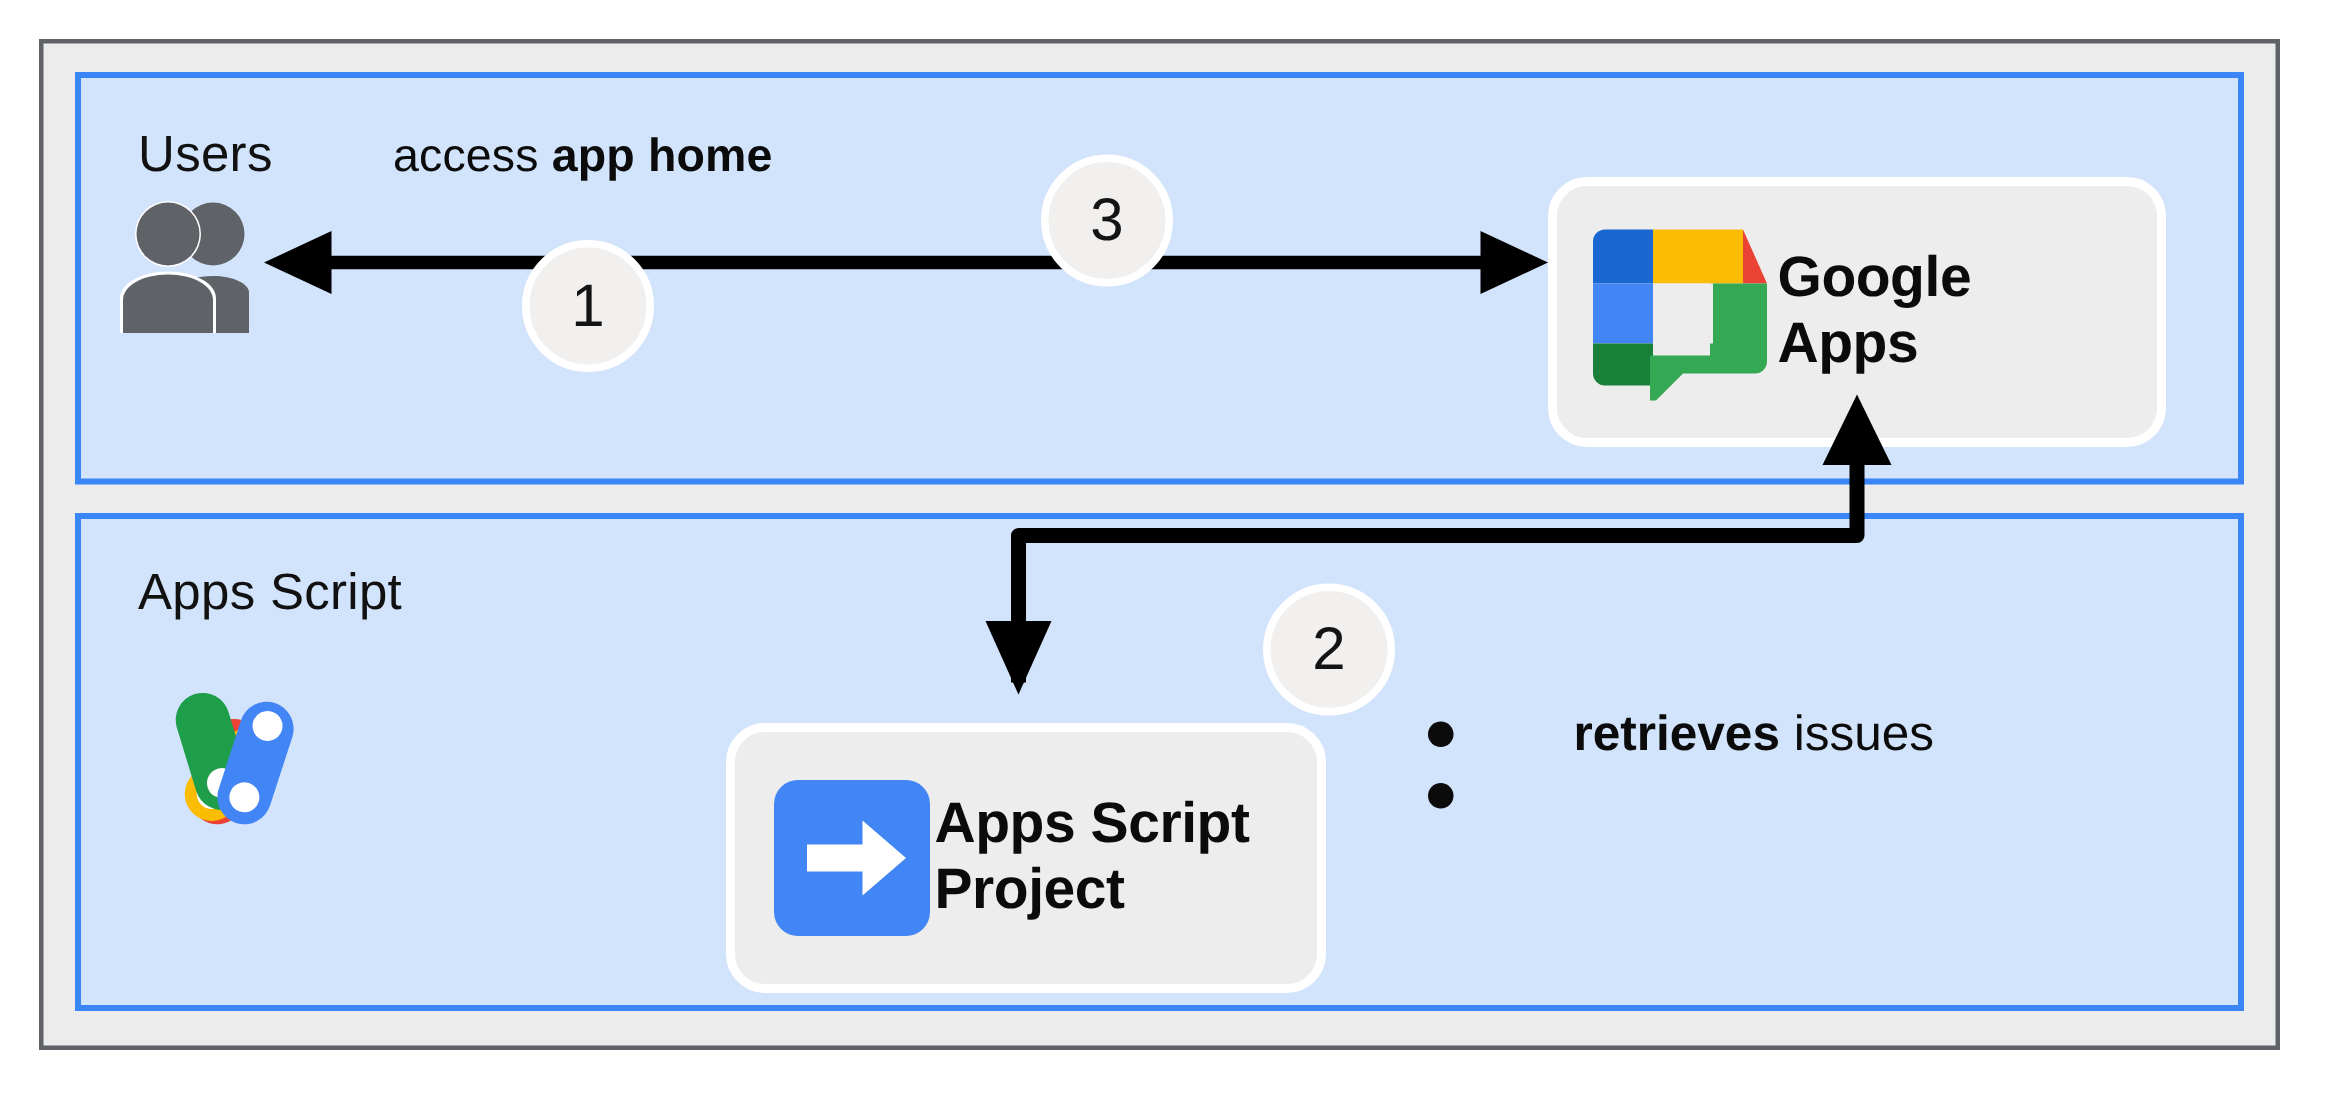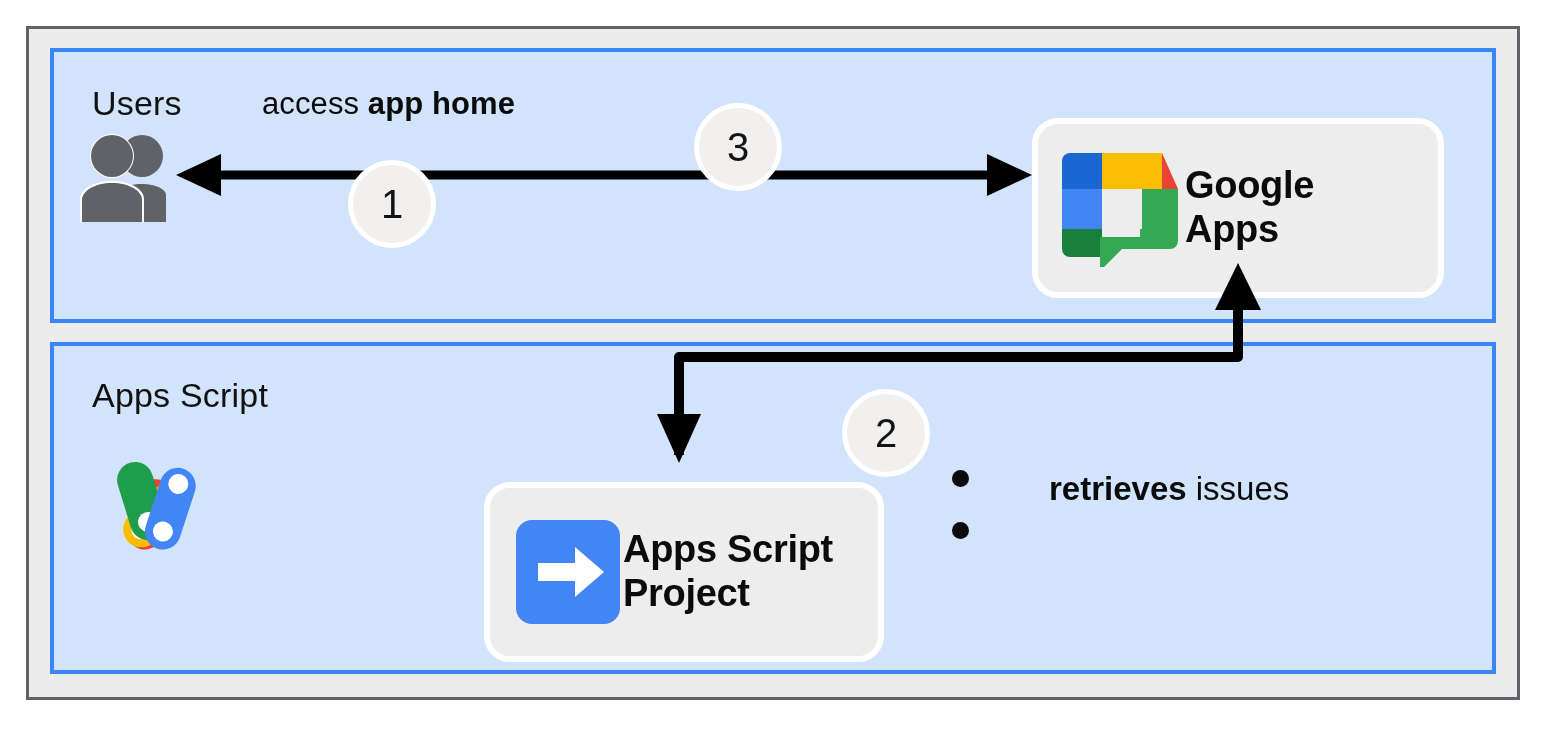--- a/index.html
+++ b/index.html
@@ -161,21 +161,21 @@
   .bullets {
     position: absolute;
     left: 952px;
     top: 470px;
     display: flex;
     flex-direction: column;
     gap: 14px;
   }
   .bullet-row {
     display: flex;
-    align-items: flex-start;
+    align-items: center;
     font-size: 33px;
     color: #0b0b0b;
     white-space: nowrap;
   }
   .bullet-row b { font-weight: 700; }
   .bullet-dot {
     width: 17px;
     height: 17px;
     border-radius: 50%;
     background: #0b0b0b;

